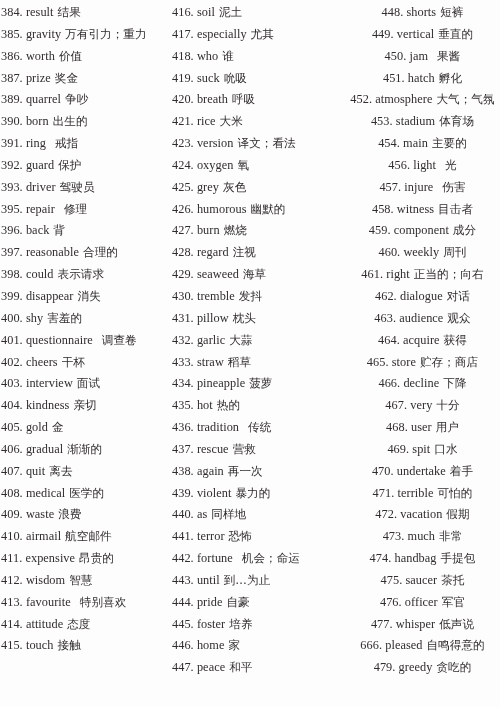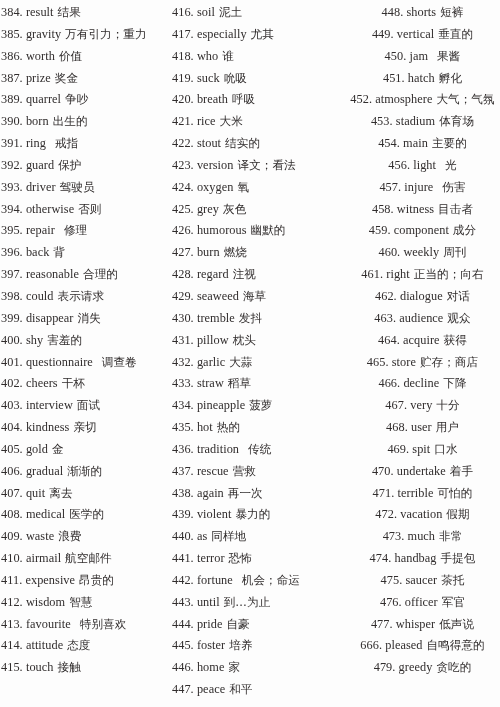--- a/index.html
+++ b/index.html
@@ -71,21 +71,20 @@
     <div class="column col-1">
         <div class="entry"><span class="num">384.</span><span class="sp-1"></span><span class="word">result</span><span class="sp-2"></span><span class="gloss">结果</span></div>
         <div class="entry"><span class="num">385.</span><span class="sp-1"></span><span class="word">gravity</span><span class="sp-2"></span><span class="gloss">万有引力；重力</span></div>
         <div class="entry"><span class="num">386.</span><span class="sp-1"></span><span class="word">worth</span><span class="sp-2"></span><span class="gloss">价值</span></div>
         <div class="entry"><span class="num">387.</span><span class="sp-1"></span><span class="word">prize</span><span class="sp-2"></span><span class="gloss">奖金</span></div>
         <div class="entry"><span class="num">389.</span><span class="sp-1"></span><span class="word">quarrel</span><span class="sp-2"></span><span class="gloss">争吵</span></div>
         <div class="entry"><span class="num">390.</span><span class="sp-1"></span><span class="word">born</span><span class="sp-2"></span><span class="gloss">出生的</span></div>
         <div class="entry"><span class="num">391.</span><span class="sp-1"></span><span class="word">ring</span><span class="sp-wide"></span><span class="gloss">戒指</span></div>
         <div class="entry"><span class="num">392.</span><span class="sp-1"></span><span class="word">guard</span><span class="sp-2"></span><span class="gloss">保护</span></div>
         <div class="entry"><span class="num">393.</span><span class="sp-1"></span><span class="word">driver</span><span class="sp-2"></span><span class="gloss">驾驶员</span></div>
-        <div class="entry"><span class="num">394.</span><span class="sp-1"></span><span class="word">otherwise</span><span class="sp-2"></span><span class="gloss">否则</span></div>
         <div class="entry"><span class="num">395.</span><span class="sp-1"></span><span class="word">repair</span><span class="sp-wide"></span><span class="gloss">修理</span></div>
         <div class="entry"><span class="num">396.</span><span class="sp-1"></span><span class="word">back</span><span class="sp-2"></span><span class="gloss">背</span></div>
         <div class="entry"><span class="num">397.</span><span class="sp-1"></span><span class="word">reasonable</span><span class="sp-2"></span><span class="gloss">合理的</span></div>
         <div class="entry"><span class="num">398.</span><span class="sp-1"></span><span class="word">could</span><span class="sp-2"></span><span class="gloss">表示请求</span></div>
         <div class="entry"><span class="num">399.</span><span class="sp-1"></span><span class="word">disappear</span><span class="sp-2"></span><span class="gloss">消失</span></div>
         <div class="entry"><span class="num">400.</span><span class="sp-1"></span><span class="word">shy</span><span class="sp-2"></span><span class="gloss">害羞的</span></div>
         <div class="entry"><span class="num">401.</span><span class="sp-1"></span><span class="word">questionnaire</span><span class="sp-wide"></span><span class="gloss">调查卷</span></div>
         <div class="entry"><span class="num">402.</span><span class="sp-1"></span><span class="word">cheers</span><span class="sp-2"></span><span class="gloss">干杯</span></div>
         <div class="entry"><span class="num">403.</span><span class="sp-1"></span><span class="word">interview</span><span class="sp-2"></span><span class="gloss">面试</span></div>
         <div class="entry"><span class="num">404.</span><span class="sp-1"></span><span class="word">kindness</span><span class="sp-2"></span><span class="gloss">亲切</span></div>
@@ -101,21 +100,20 @@
         <div class="entry"><span class="num">414.</span><span class="sp-1"></span><span class="word">attitude</span><span class="sp-2"></span><span class="gloss">态度</span></div>
         <div class="entry"><span class="num">415.</span><span class="sp-1"></span><span class="word">touch</span><span class="sp-2"></span><span class="gloss">接触</span></div>
       </div>
     <div class="column col-2">
         <div class="entry"><span class="num">416.</span><span class="sp-1"></span><span class="word">soil</span><span class="sp-2"></span><span class="gloss">泥土</span></div>
         <div class="entry"><span class="num">417.</span><span class="sp-1"></span><span class="word">especially</span><span class="sp-2"></span><span class="gloss">尤其</span></div>
         <div class="entry"><span class="num">418.</span><span class="sp-1"></span><span class="word">who</span><span class="sp-2"></span><span class="gloss">谁</span></div>
         <div class="entry"><span class="num">419.</span><span class="sp-1"></span><span class="word">suck</span><span class="sp-2"></span><span class="gloss">吮吸</span></div>
         <div class="entry"><span class="num">420.</span><span class="sp-1"></span><span class="word">breath</span><span class="sp-2"></span><span class="gloss">呼吸</span></div>
         <div class="entry"><span class="num">421.</span><span class="sp-1"></span><span class="word">rice</span><span class="sp-2"></span><span class="gloss">大米</span></div>
-        <div class="entry"><span class="num">422.</span><span class="sp-1"></span><span class="word">stout</span><span class="sp-2"></span><span class="gloss">结实的</span></div>
         <div class="entry"><span class="num">423.</span><span class="sp-1"></span><span class="word">version</span><span class="sp-2"></span><span class="gloss">译文；看法</span></div>
         <div class="entry"><span class="num">424.</span><span class="sp-1"></span><span class="word">oxygen</span><span class="sp-2"></span><span class="gloss">氧</span></div>
         <div class="entry"><span class="num">425.</span><span class="sp-1"></span><span class="word">grey</span><span class="sp-2"></span><span class="gloss">灰色</span></div>
         <div class="entry"><span class="num">426.</span><span class="sp-1"></span><span class="word">humorous</span><span class="sp-2"></span><span class="gloss">幽默的</span></div>
         <div class="entry"><span class="num">427.</span><span class="sp-1"></span><span class="word">burn</span><span class="sp-2"></span><span class="gloss">燃烧</span></div>
         <div class="entry"><span class="num">428.</span><span class="sp-1"></span><span class="word">regard</span><span class="sp-2"></span><span class="gloss">注视</span></div>
         <div class="entry"><span class="num">429.</span><span class="sp-1"></span><span class="word">seaweed</span><span class="sp-2"></span><span class="gloss">海草</span></div>
         <div class="entry"><span class="num">430.</span><span class="sp-1"></span><span class="word">tremble</span><span class="sp-2"></span><span class="gloss">发抖</span></div>
         <div class="entry"><span class="num">431.</span><span class="sp-1"></span><span class="word">pillow</span><span class="sp-2"></span><span class="gloss">枕头</span></div>
         <div class="entry"><span class="num">432.</span><span class="sp-1"></span><span class="word">garlic</span><span class="sp-2"></span><span class="gloss">大蒜</span></div>

